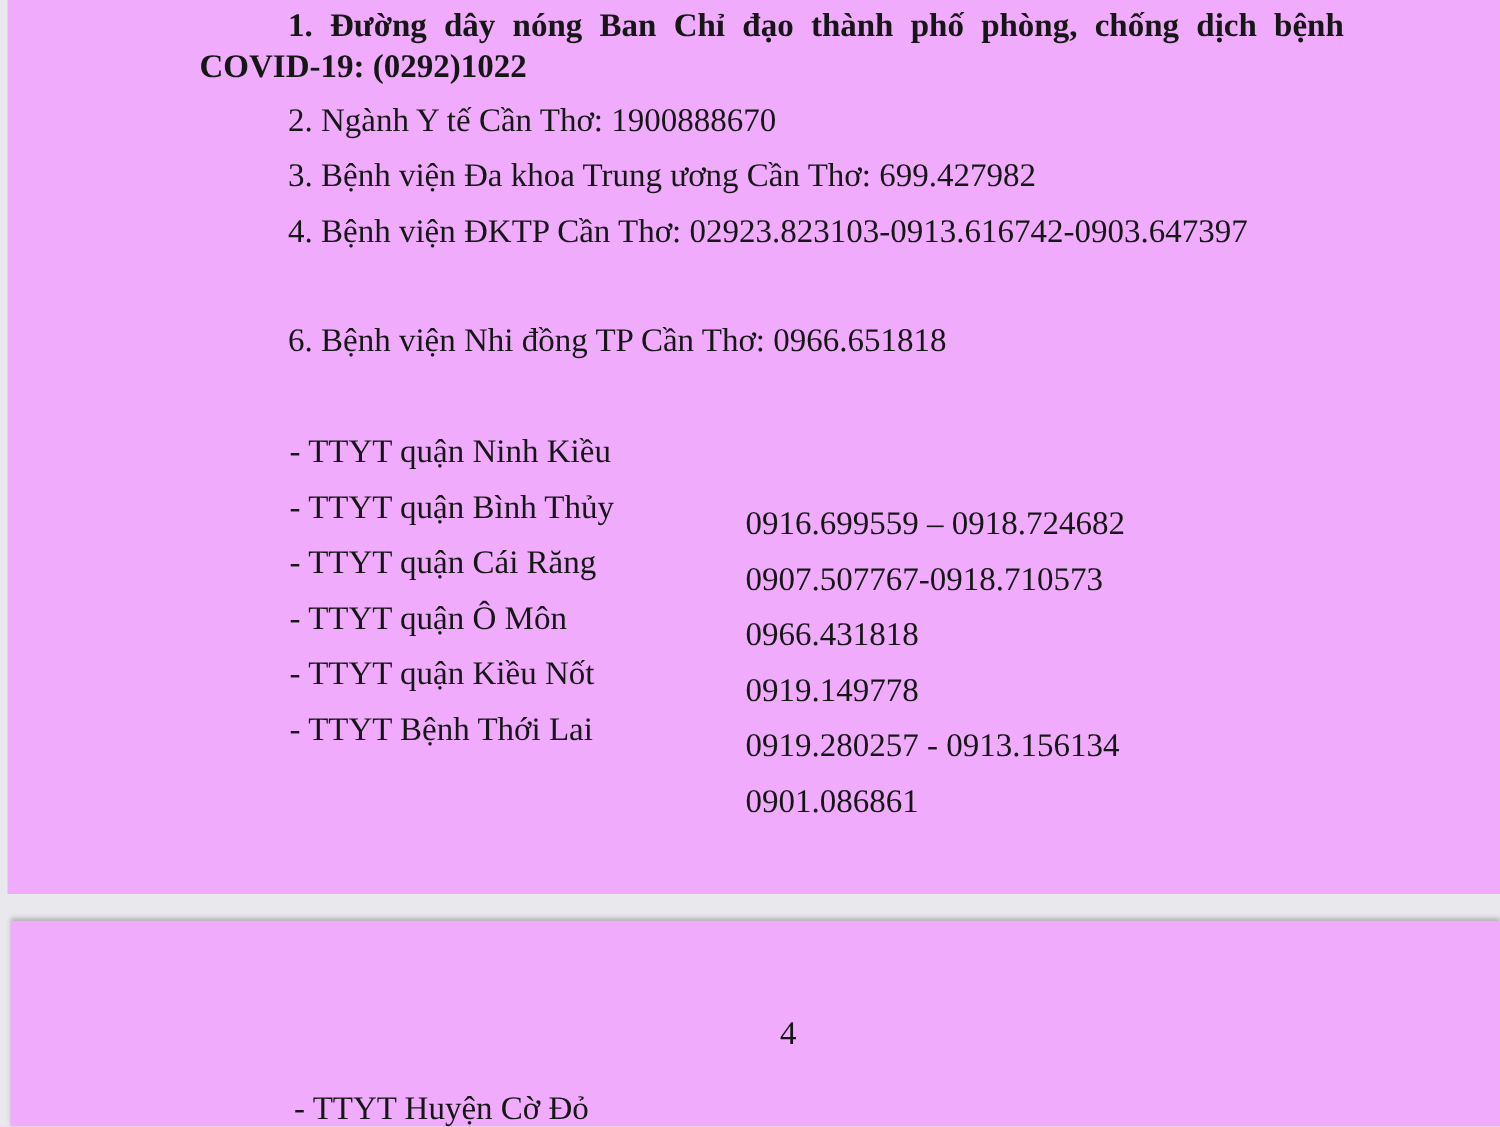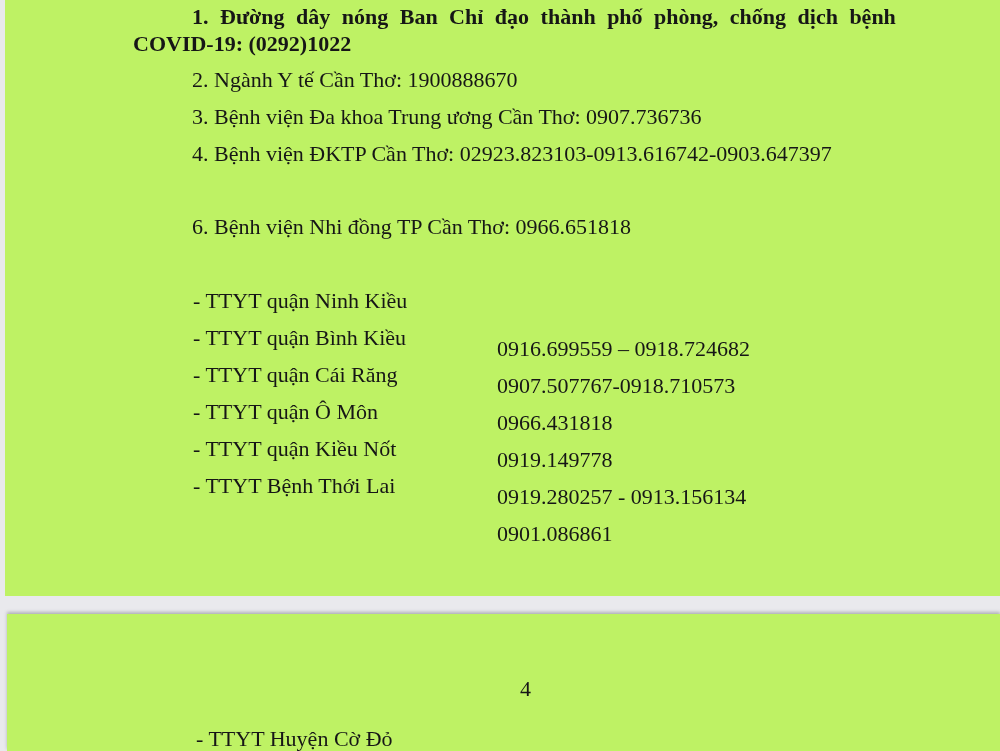--- a/index.html
+++ b/index.html
@@ -9,21 +9,21 @@
   }
   #viewport {
     position: relative;
     width: 1000px;
     height: 751px;
     overflow: hidden;
     background: #e9e9ed;
   }
   .page {
     position: absolute;
-    background: #bef264;
+    background: #f0abfc;
     padding-left: 48px;
   }
   #page-3 {
     left: 5px; top: 0; right: 0; height: 596px;
   }
   #page-4 {
     left: 7px; top: 614px; right: 0; bottom: 0;
     box-shadow: 0 -2px 3px rgba(110,110,122,0.45);
   }
   .line {
@@ -41,31 +41,31 @@
 <body>
 
 <div id="viewport">
 
   <div class="page" id="page-3">
 
     <div class="line bold justified" style="left:187px; top:4px;">1. Đường dây nóng Ban Chỉ đạo thành phố phòng, chống dịch bệnh</div>
     <div class="line bold" style="left:128px; top:31px;text-align:right;">COVID-19: (0292)1022</div>
 
     <div class="line" style="left:187px; top:67px;">2. Ngành Y tế Cần Thơ: 1900888670</div>
-    <div class="line" style="left:187px; top:104px;">3. Bệnh viện Đa khoa Trung ương Cần Thơ: 0907.736736</div>
+    <div class="line" style="left:187px; top:104px;">3. Bệnh viện Đa khoa Trung ương Cần Thơ: 699.427982</div>
     <div class="line" style="left:187px; top:141px;">4. Bệnh viện ĐKTP Cần Thơ: 02923.823103-0913.616742-0903.647397</div>
     <div class="line" style="left:187px; top:214px;">6. Bệnh viện Nhi đồng TP Cần Thơ: 0966.651818</div>
 
 
     <div class="line" style="left:188px; top:288px;">
       <span>- TTYT quận Ninh Kiều</span>
       <span class="phone" style="left:304px; top:0;">0916.699559 – 0918.724682</span>
     </div>
     <div class="line" style="left:188px; top:325px;">
-      <span>- TTYT quận Bình Kiều</span>
+      <span>- TTYT quận Bình Thủy</span>
       <span class="phone" style="left:304px; top:0;">0907.507767-0918.710573</span>
     </div>
     <div class="line" style="left:188px; top:362px;">
       <span>- TTYT quận Cái Răng</span>
       <span class="phone" style="left:304px; top:0;">0966.431818</span>
     </div>
     <div class="line" style="left:188px; top:399px;">
       <span>- TTYT quận Ô Môn</span>
       <span class="phone" style="left:304px; top:0;">0919.149778</span>
     </div>

